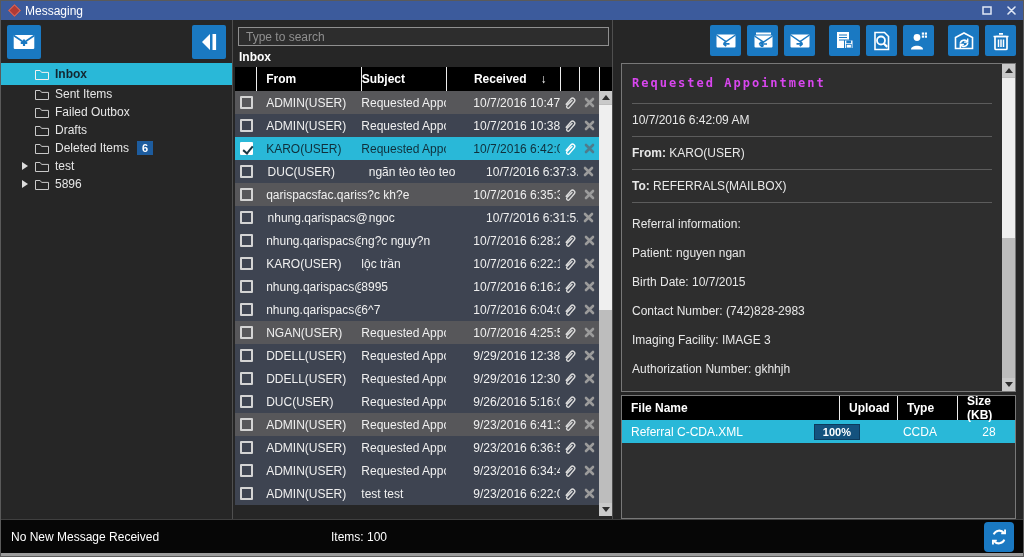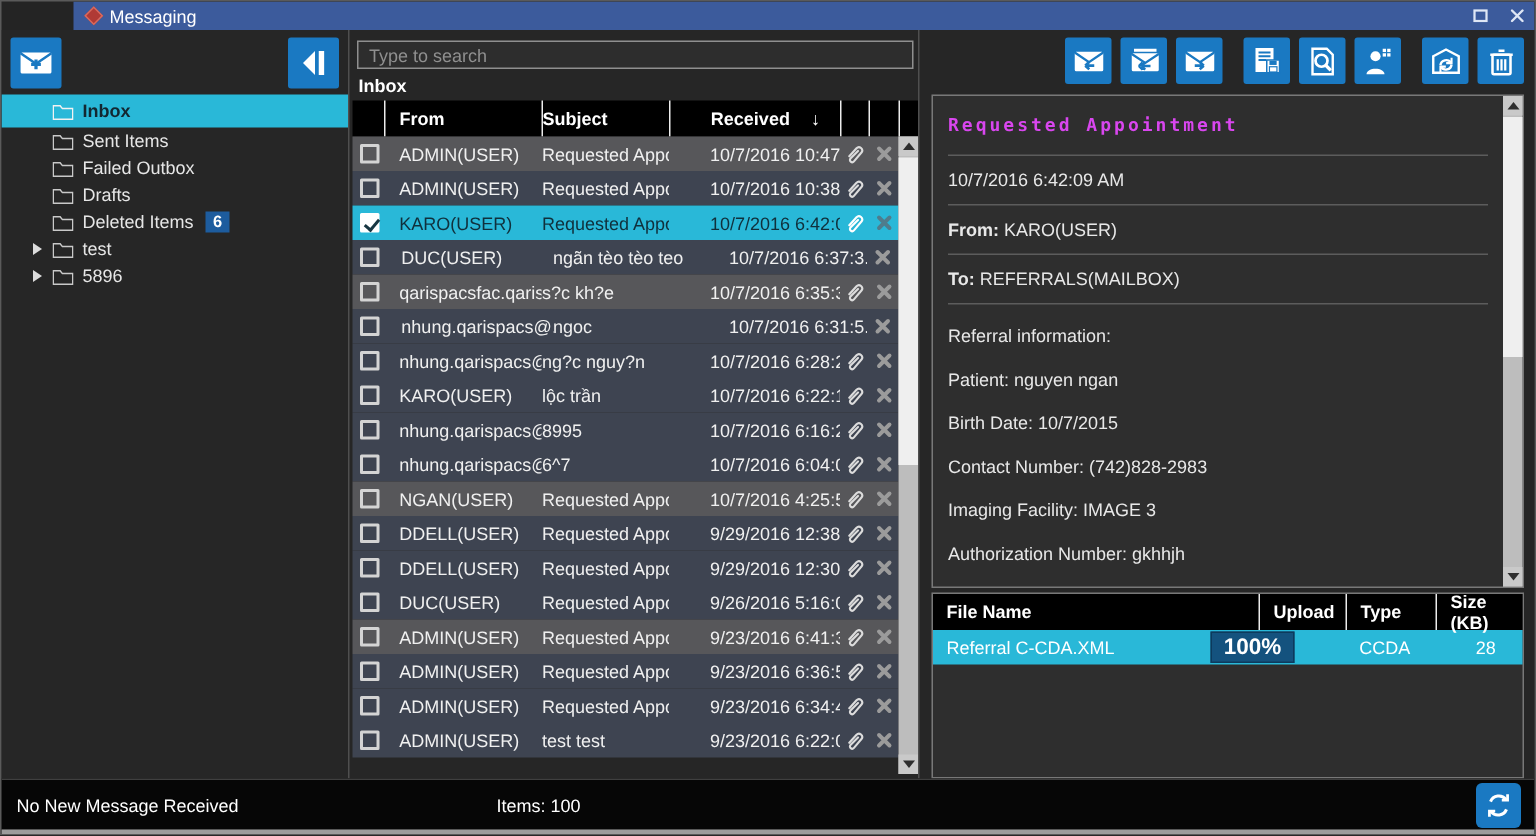--- a/index.html
+++ b/index.html
@@ -3,21 +3,21 @@
 <meta charset="utf-8">
 <style>
   * { margin:0; padding:0; box-sizing:border-box; }
   html,body { background:#111; }
   body { font-family:"Liberation Sans", sans-serif; }
   .window { position:relative; width:1024px; height:557px; background:#242424;
             border:1px solid #5a5a5a; overflow:hidden; }
 
   
   .titlebar { position:absolute; top:0; left:0; right:0; height:19px; background:#3c5b9c;
-              display:flex; align-items:center; padding:0 7px; gap:6px;margin-left:48px; }
+              display:flex; align-items:center; padding:0 7px; gap:6px; }
   .logo { width:9px; height:9px; background:#b03a35; border:1px solid #d76a5f;
           transform:rotate(45deg); margin-left:2px; }
   .title-text { color:#fff; font-size:12px; }
   .win-controls { margin-left:auto; display:flex; gap:15px; align-items:center; }
   .win-btn { display:flex; align-items:center; cursor:default; }
 
   
   .main { position:absolute; top:19px; left:0; right:0; bottom:37px; background:#262626; }
 
   .btn-blue { width:34px; height:34px; background:#1a79c2; border:none; border-radius:2px;
@@ -102,21 +102,21 @@
   .attach-table { position:absolute; top:375px; left:0; width:395px; height:124px;
                   background:#2e2e2e; border:1px solid #787878; }
   .at-header { display:flex; height:24px; background:#000; color:#fff; font-size:12px; font-weight:bold; }
   .at-cell { display:flex; align-items:center; padding-left:9px; border-right:1px solid #ececec; height:100%; }
   .at-row { display:flex; height:23px; align-items:center; background:#29b8d8; color:#fff; font-size:12px;gap:34px; }
   .at-row > span { padding-left:9px; }
   .a-file { width:218px; } .a-up { width:58px; display:flex; justify-content:center; padding-left:0 !important; }
   .a-type { width:60px; } .a-size { width:55px; }
   .at-header .a-up { justify-content:flex-start; padding-left:9px !important; }
   .upload-badge { background:#14527e; border:1px solid #0d3a5c; color:#fff; font-weight:bold;
-                  font-size:15px; padding:1px 8px; }
+                  font-size:11px; padding:1px 8px; }
 
   
   .statusbar { position:absolute; left:0; right:0; bottom:3px; height:34px; background:#060606;
                border-top:1px solid #3f3f3f; }
   .status-msg { position:absolute; left:10px; top:10px; color:#fff; font-size:12px; }
   .status-items { position:absolute; left:330px; top:10px; color:#fff; font-size:12px; }
   .sync-btn { position:absolute; right:9px; top:2px; width:30px; height:30px; border-radius:4px; }
   .bottom-edge { position:absolute; left:0; right:0; bottom:0; height:3px; background:#9c9c9c; }
 </style>
 </head>

